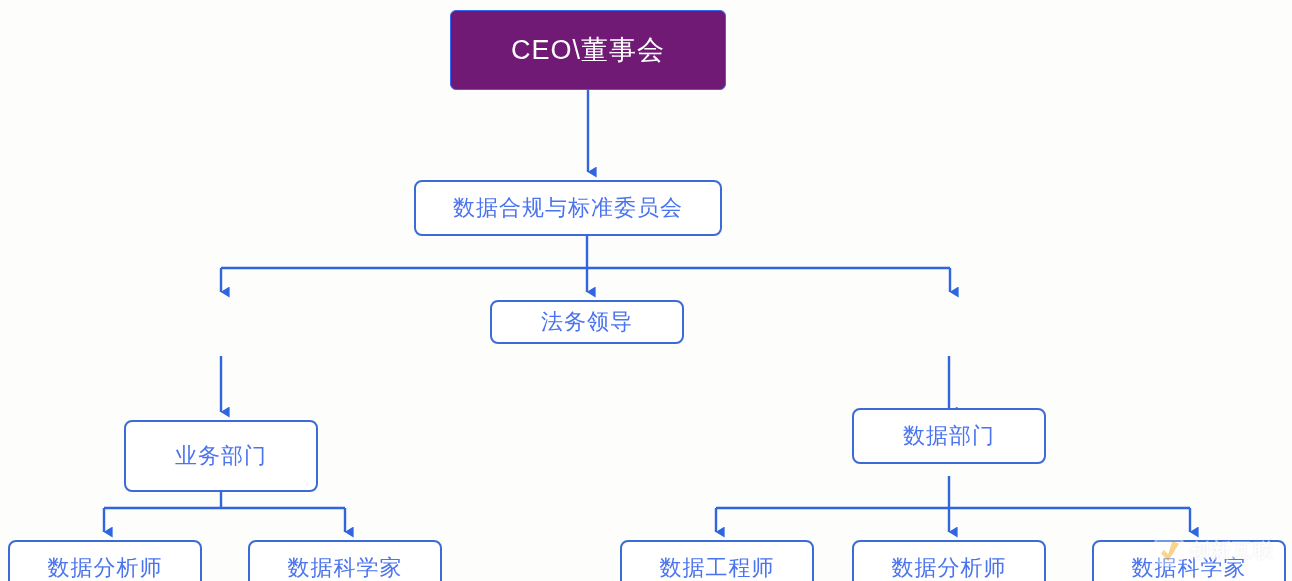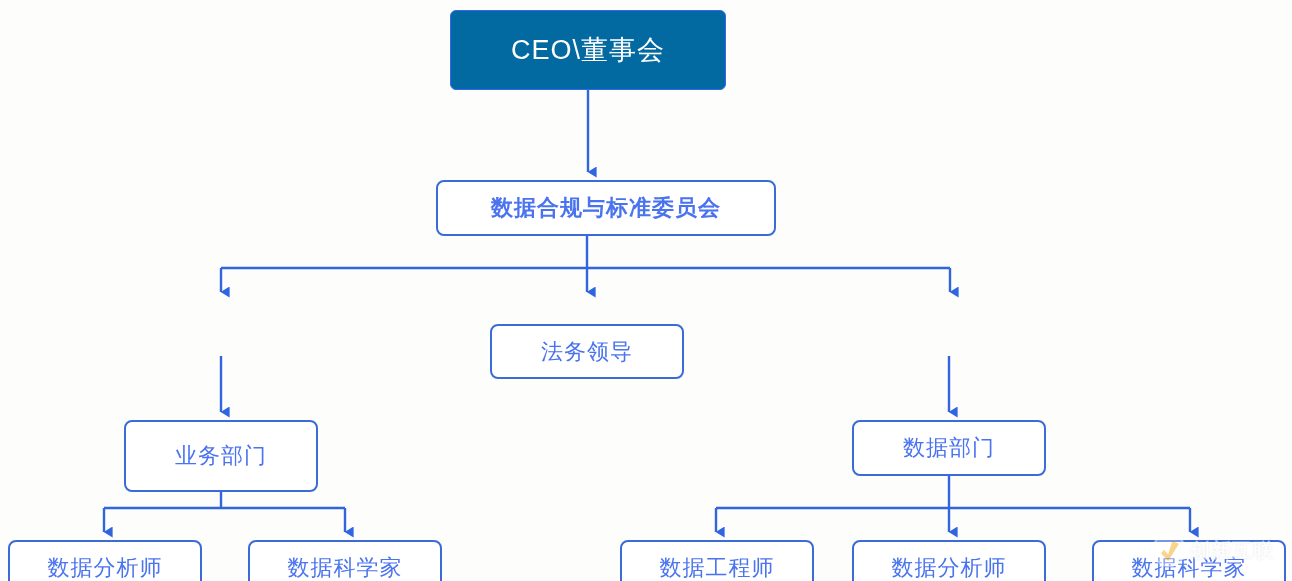--- a/index.html
+++ b/index.html
@@ -19,21 +19,21 @@
     position: absolute;
     box-sizing: border-box;
     display: flex;
     align-items: center;
     justify-content: center;
     border-radius: 8px;
     white-space: nowrap;
     letter-spacing: 1px;
   }
   .node.filled {
-    background: #0369a1;
+    background: #701a75;
     border: 1px solid #3566f4;
     color: #ffffff;
     font-size: 27px;
     border-radius: 6px;
   }
   .node.outline {
     background: #ffffff;
     border: 2px solid #3a6bd6;
     color: #4a73ef;
     font-size: 22px;
@@ -115,24 +115,24 @@
 
       <path d="M949,476 L949,508"></path>
       <path d="M716,508 L1190,508"></path>
       <path d="M716,508 L716,532" marker-end="url(#arrow)"></path>
       <path d="M949,508 L949,532" marker-end="url(#arrow)"></path>
       <path d="M1190,508 L1190,532" marker-end="url(#arrow)"></path>
     </g>
   </svg>
 
   <div class="node filled root-box" style="left:450px;top:10px;width:276px;height:80px;">CEO\董事会</div>
-  <div class="node outline" style="left:436px;top:180px;width:340px;height:56px;font-weight:bold;">数据合规与标准委员会</div>
-  <div class="node outline" style="left:490px;top:300px;width:194px;height:55px;margin-top:24px;">法务领导</div>
+  <div class="node outline" style="left:414px;top:180px;width:308px;height:56px;">数据合规与标准委员会</div>
+  <div class="node outline" style="left:490px;top:300px;width:194px;height:44px;">法务领导</div>
   <div class="node outline" style="left:124px;top:420px;width:194px;height:72px;">业务部门</div>
-  <div class="node outline" style="left:852px;top:420px;width:194px;height:56px;">数据部门</div>
+  <div class="node outline" style="left:852px;top:408px;width:194px;height:56px;">数据部门</div>
   <div class="node outline" style="left:8px;top:540px;width:194px;height:56px;">数据分析师</div>
   <div class="node outline" style="left:248px;top:540px;width:194px;height:56px;">数据科学家</div>
   <div class="node outline" style="left:620px;top:540px;width:194px;height:56px;">数据工程师</div>
   <div class="node outline" style="left:852px;top:540px;width:194px;height:56px;">数据分析师</div>
   <div class="node outline" style="left:1092px;top:540px;width:194px;height:56px;">数据科学家</div>
 
   <div class="wm" style="left:1152px;top:533px;">
     <div class="wm-logo"></div>
     <div class="wm-text">创新互联</div>
   </div>

